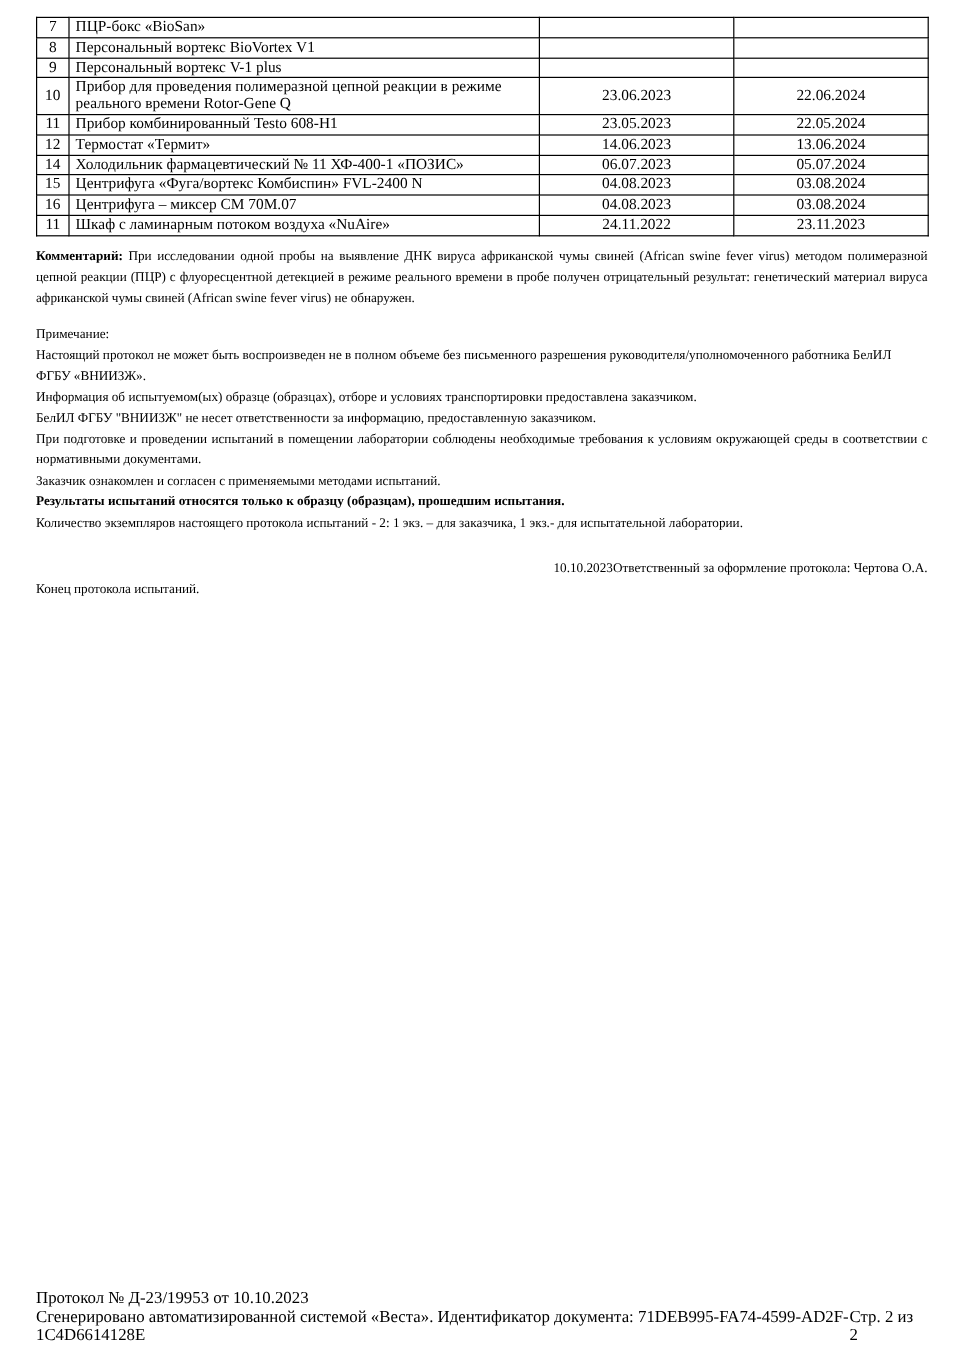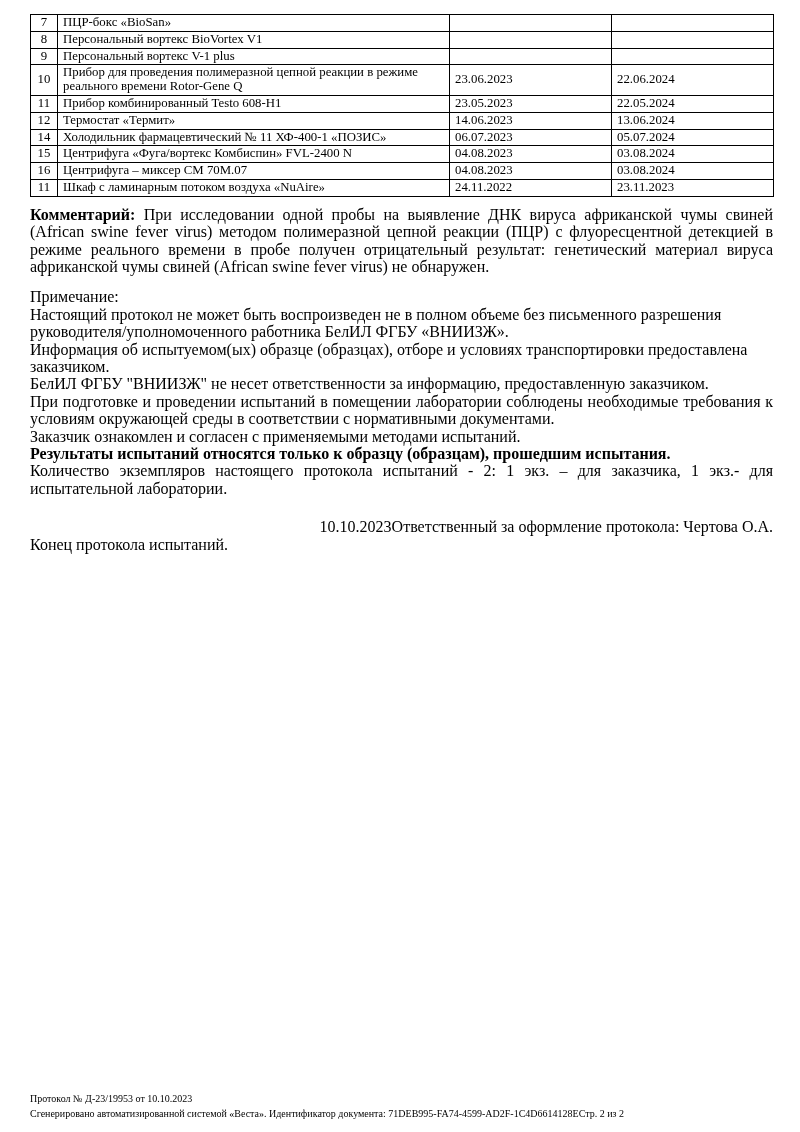--- a/index.html
+++ b/index.html
@@ -35,44 +35,44 @@
   }
   table.equipment td {
     border: 1.4px solid #000000;
     font-size: 12.8px;
     line-height: 13.8px;
     padding: 1px 5px;
     vertical-align: middle;
     overflow: hidden;
   }
   td.col-num { text-align: center; padding: 1px 2px; }
-  td.col-date { text-align: left; }
+  td.col-date { text-align: center; }
   .body-text {
-    font-size: 16px;
+    font-size: 11px;
     line-height: 17.4px;
   }
   p { margin: 0; }
   .comment-para {
     margin-top: 9px;
     text-align: justify;
   }
   .bold { font-weight: bold; }
   .justify { text-align: justify; }
   .note-title { margin-top: 13px; }
   .closing-row {
     display: flex;
     justify-content: flex-end;
     margin-top: 21px;
   }
   .footer {
     position: absolute;
     left: 30px;
     right: 36px;
     bottom: 10px;
-    font-size: 10px;
+    font-size: 14px;
     line-height: 15.6px;
   }
   .footer-line2 {
     display: flex;
     justify-content: flex-start;
   }
 </style>
 </head>
 <body>
 

